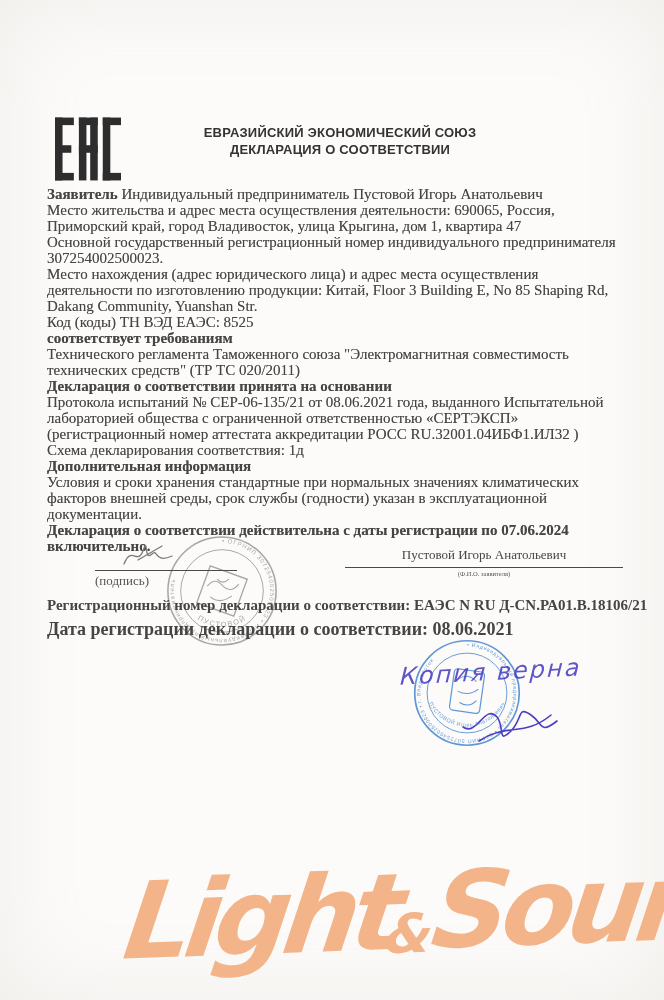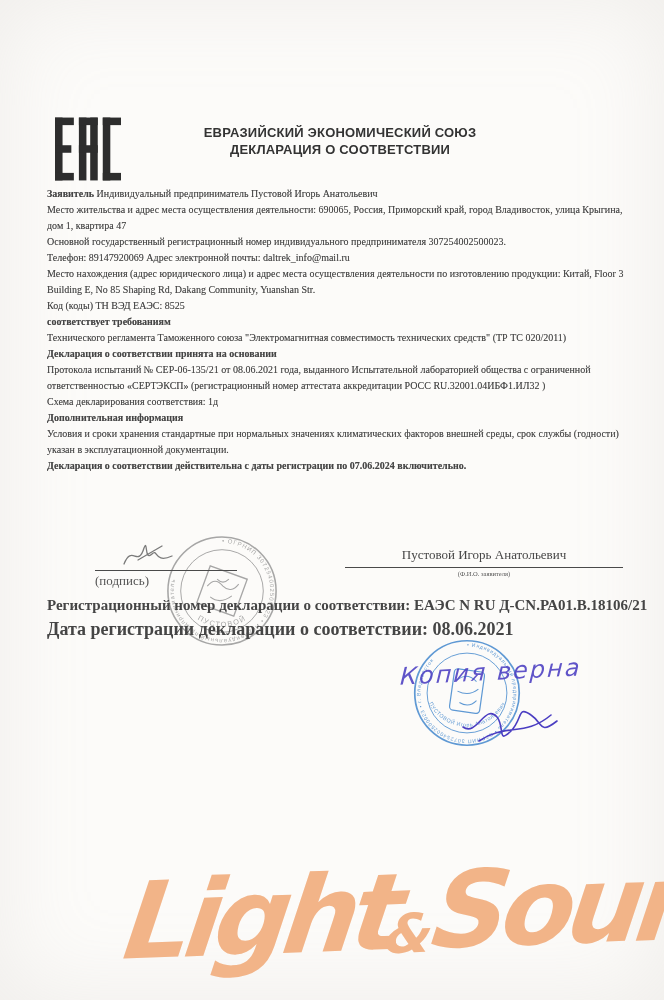--- a/index.html
+++ b/index.html
@@ -13,21 +13,21 @@
   .eac-logo{position:absolute;left:55px;top:116px;}
   
   .doc-header{
     position:absolute;left:162px;top:124px;width:356px;text-align:center;
     font-family:"Liberation Sans",sans-serif;font-weight:bold;font-size:13px;
     line-height:17px;color:#333;letter-spacing:.2px;
   }
   
   .doc-body{
     position:absolute;left:47px;top:186px;width:578px;z-index:2;
-    font-size:10px;line-height:16px;text-shadow:0 0 .3px rgba(60,60,60,.45);
+    font-size:15px;line-height:16px;text-shadow:0 0 .3px rgba(60,60,60,.45);
   }
   .doc-body p{margin:0;}
   .lead{font-weight:bold;}
   .gap-top{margin-top:9px;}
   
   .sig-ink-gray{position:absolute;left:118px;top:538px;z-index:2;}
   .sig-line-left{position:absolute;left:95px;top:570px;width:142px;border-top:1.2px solid #4a4a4a;z-index:2;}
   .sig-label-left{position:absolute;left:95px;top:573px;width:142px;text-align:left;font-size:13px;color:#555;z-index:2;}
   .fio-name{position:absolute;left:345px;top:547px;width:278px;text-align:center;font-size:13px;z-index:2;}
   .sig-line-right{position:absolute;left:345px;top:567px;width:278px;border-top:1.2px solid #4a4a4a;z-index:2;}
@@ -84,21 +84,20 @@
 
   <div class="doc-header">
     <div>ЕВРАЗИЙСКИЙ ЭКОНОМИЧЕСКИЙ СОЮЗ</div>
     <div>ДЕКЛАРАЦИЯ О СООТВЕТСТВИИ</div>
   </div>
 
   <div class="doc-body">
     <p><span class="lead">Заявитель</span><span> Индивидуальный предприниматель Пустовой Игорь Анатольевич</span></p>
     <p><span class="lead"></span><span>Место жительства и адрес места осуществления деятельности: 690065, Россия, Приморский край, город Владивосток, улица Крыгина, дом 1, квартира 47</span></p>
     <p><span class="lead"></span><span>Основной государственный регистрационный номер индивидуального предпринимателя 307254002500023.</span></p>
-    <p><span class="lead"></span><span>Телефон: 89147920069 Адрес электронной почты: daltrek_info@mail.ru</span></p>
     <p><span class="lead"></span><span>Место нахождения (адрес юридического лица) и адрес места осуществления деятельности по изготовлению продукции: Китай, Floor 3 Building E, No 85 Shaping Rd, Dakang Community, Yuanshan Str.</span></p>
     <p><span class="lead"></span><span>Код (коды) ТН ВЭД ЕАЭС: 8525</span></p>
     <p><span class="lead">соответствует требованиям</span><span></span></p>
     <p><span class="lead"></span><span>Технического регламента Таможенного союза "Электромагнитная совместимость технических средств" (ТР ТС 020/2011)</span></p>
     <p><span class="lead">Декларация о соответствии принята на основании</span><span></span></p>
     <p><span class="lead"></span><span>Протокола испытаний № СЕР-06-135/21 от 08.06.2021 года, выданного Испытательной лабораторией общества с ограниченной ответственностью «СЕРТЭКСП» (регистрационный номер аттестата аккредитации РОСС RU.32001.04ИБФ1.ИЛ32 )</span></p>
     <p><span class="lead"></span><span>Схема декларирования соответствия: 1д</span></p>
     <p><span class="lead">Дополнительная информация</span><span></span></p>
     <p><span class="lead"></span><span>Условия и сроки хранения стандартные при нормальных значениях климатических факторов внешней среды, срок службы (годности) указан в эксплуатационной документации.</span></p>
     <p class="gap-top"><span class="lead">Декларация о соответствии действительна с даты регистрации по 07.06.2024 включительно.</span><span></span></p>

